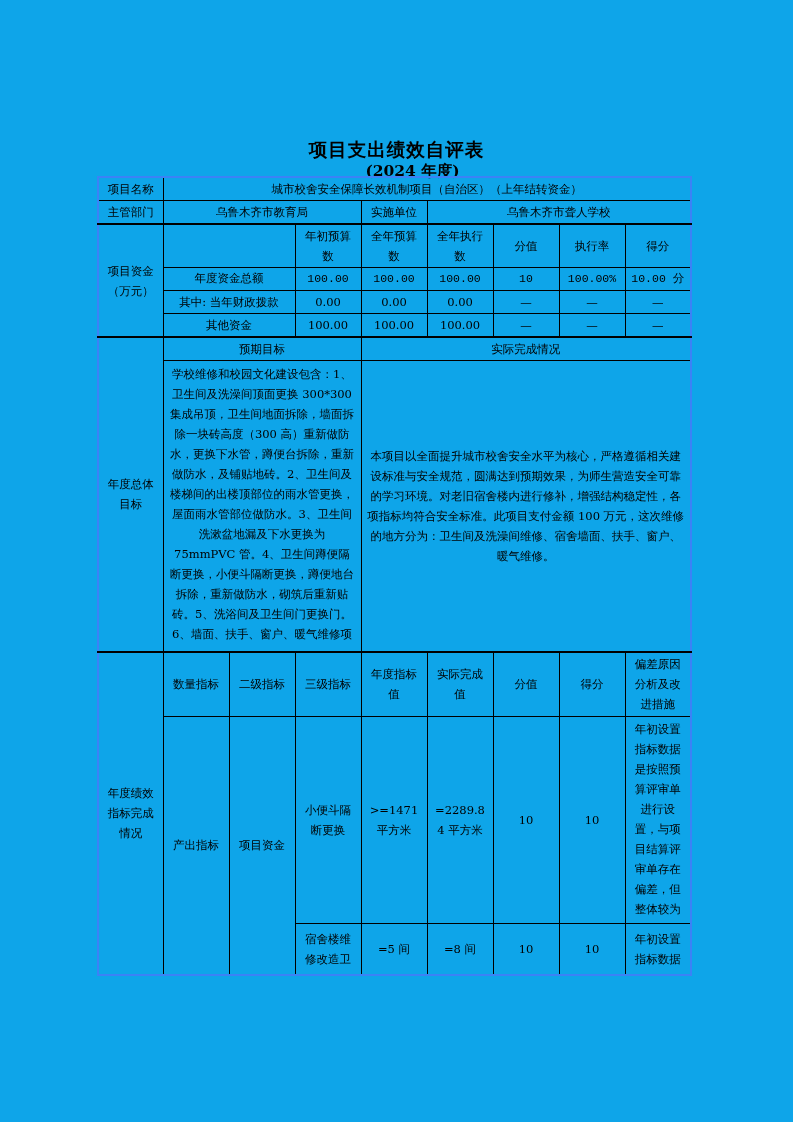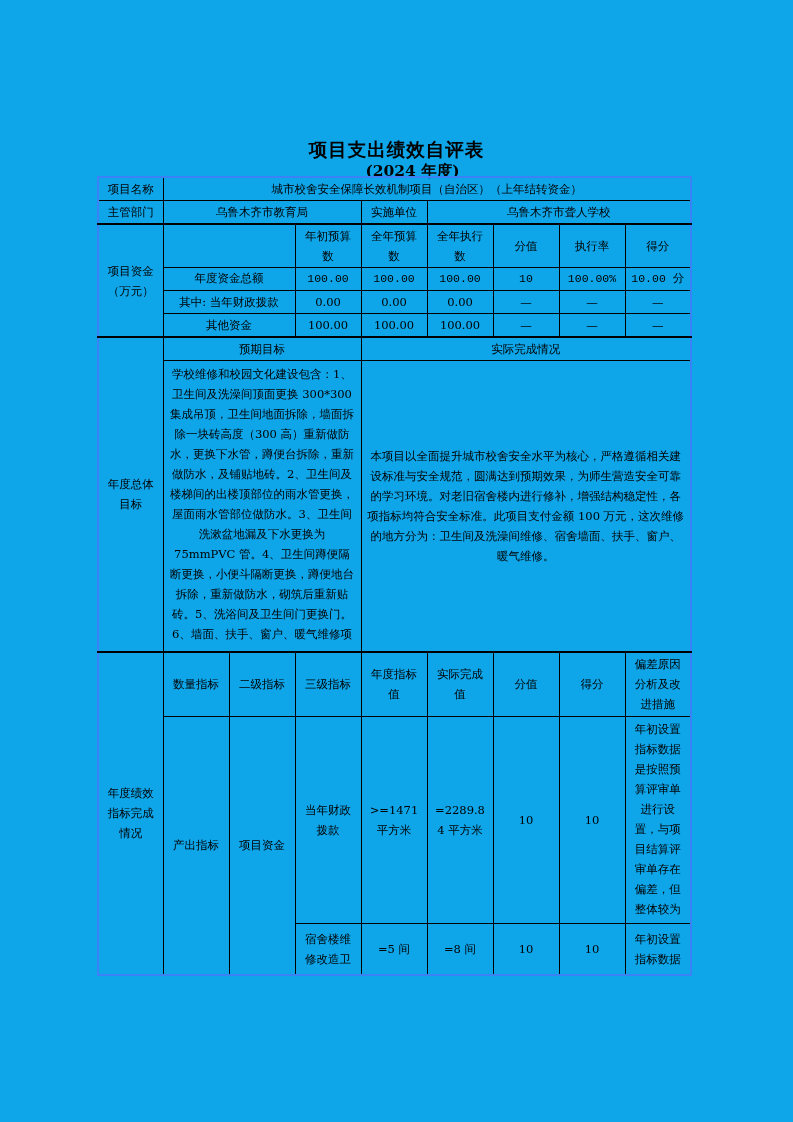--- a/index.html
+++ b/index.html
@@ -158,21 +158,21 @@
       <td>年度指标值</td>
       <td>实际完成值</td>
       <td>分值</td>
       <td>得分</td>
       <td>偏差原因分析及改进措施</td>
     </tr>
 
     <tr class="r10">
       <td rowspan="2">产出指标</td>
       <td rowspan="2">项目资金</td>
-      <td>当年财政拨款</td>
+      <td>小便斗隔断更换</td>
       <td>&gt;=1471 平方米</td>
       <td>=2289.84 平方米</td>
       <td>10</td>
       <td>10</td>
       <td class="dev">
         <div class="clipD">年初设置指标数据是按照预算评审单进行设置，与项目结算评审单存在偏差，但整体较为接近。</div>
       </td>
     </tr>
 
     <tr class="r11">

